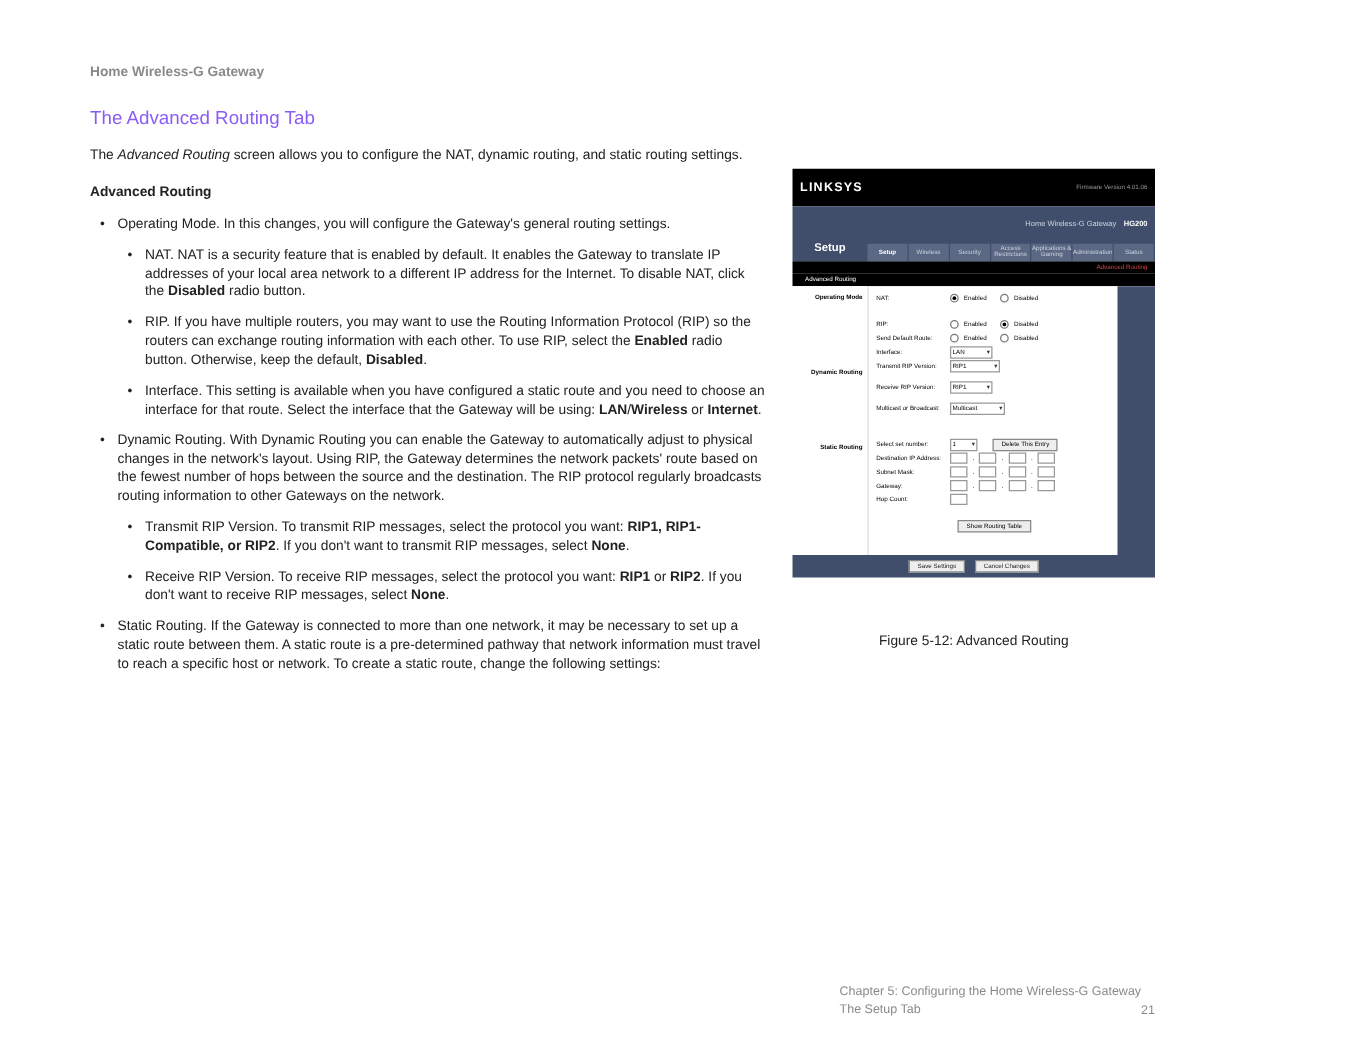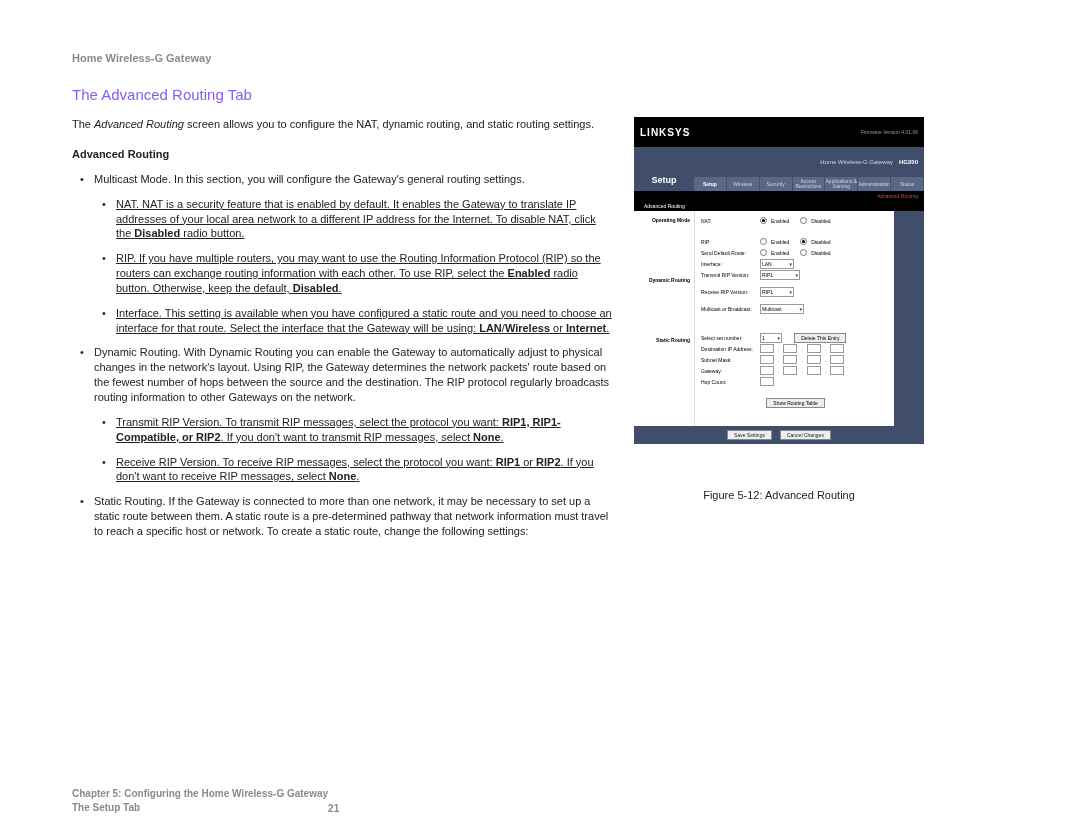--- a/index.html
+++ b/index.html
@@ -59,38 +59,37 @@
     margin-bottom: 10px;
   }
   ul.lvl1 > li::before {
     content: "•";
     position: absolute;
     left: 8px;
     top: 0;
   }
   ul.lvl2 {
     margin-top: 10px;
-    text-decoration: underline;
   }
   ul.lvl2 > li {
     position: relative;
     padding-left: 22px;
     font-size: 11px;
     line-height: 1.35;
     margin-bottom: 10px;
   }
   ul.lvl2 > li::before {
     content: "•";
     position: absolute;
     left: 8px;
     top: 0;
   }
   .b { font-weight: bold; }
   .figure {
-    margin-top: 0;
+    margin-top: 18px;
   }
   .router-shot {
     width: 290px;
     height: 362px;
     background: #fff;
     position: relative;
     font-family: Arial, sans-serif;
   }
   .rtop {
     height: 30px;
@@ -214,25 +213,25 @@
   .caption {
     text-align: center;
     font-size: 11px;
     font-weight: normal;
     margin-top: 10px;
   }
   .footer {
     position: absolute;
     left: 72px; right: 64px; bottom: 20px;
     display: flex;
-    justify-content: flex-start;
+    justify-content: flex-end;
     align-items: flex-end;
     font-size: 10px;
     color: #8a8a8a;
-    font-weight: bold;
+    font-weight: normal;
   }
   .footer .fl { line-height: 1.35; }
 </style>
 </head>
 <body>
 
 <div class="page">
 
   <div class="hdr">Home Wireless-G Gateway</div>
 
@@ -242,21 +241,21 @@
     <div class="leftcol">
 
       <div class="intro">
         <span>The </span><span class="em">Advanced Routing</span><span> screen allows you to configure the NAT, dynamic routing, and static routing settings.</span>
       </div>
 
       <div class="subhead">Advanced Routing</div>
 
       <ul class="lvl1">
         <li>
-          <span>Multicast Mode. In this section, you will configure the Gateway's general routing settings.</span>
+          <span>Operating Mode. In this changes, you will configure the Gateway's general routing settings.</span>
           <ul class="lvl2">
             <li>
               <span>NAT. NAT is a security feature that is enabled by default. It enables the Gateway to translate IP addresses of your local area network to a different IP address for the Internet. To disable NAT, click the </span><span class="b">Disabled</span><span> radio button.</span>
             </li>
             <li>
               <span>RIP. If you have multiple routers, you may want to use the Routing Information Protocol (RIP) so the routers can exchange routing information with each other. To use RIP, select the </span><span class="b">Enabled</span><span> radio button. Otherwise, keep the default, </span><span class="b">Disabled</span><span>.</span>
             </li>
             <li>
               <span>Interface. This setting is available when you have configured a static route and you need to choose an interface for that route. Select the interface that the Gateway will be using: </span><span class="b">LAN</span><span>/</span><span class="b">Wireless</span><span> or </span><span class="b">Internet</span><span>.</span>
             </li>

